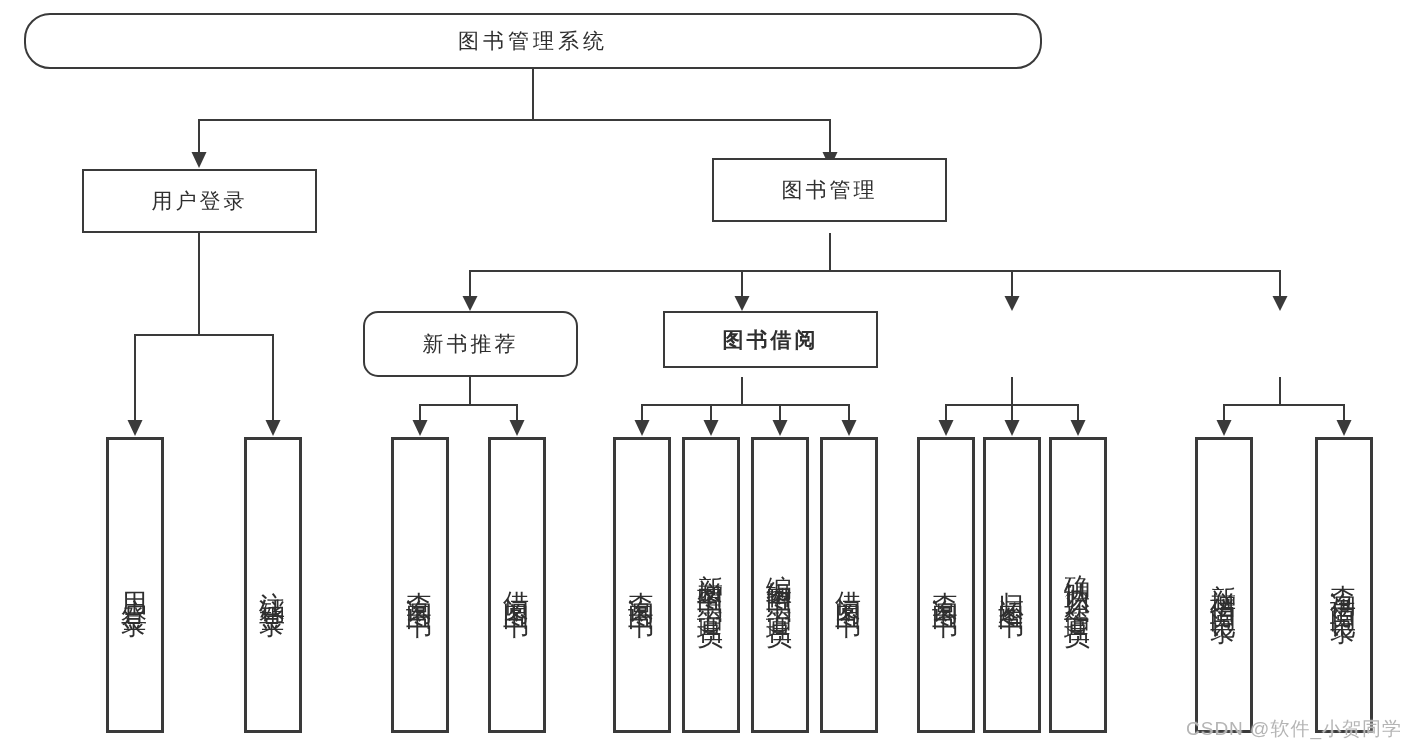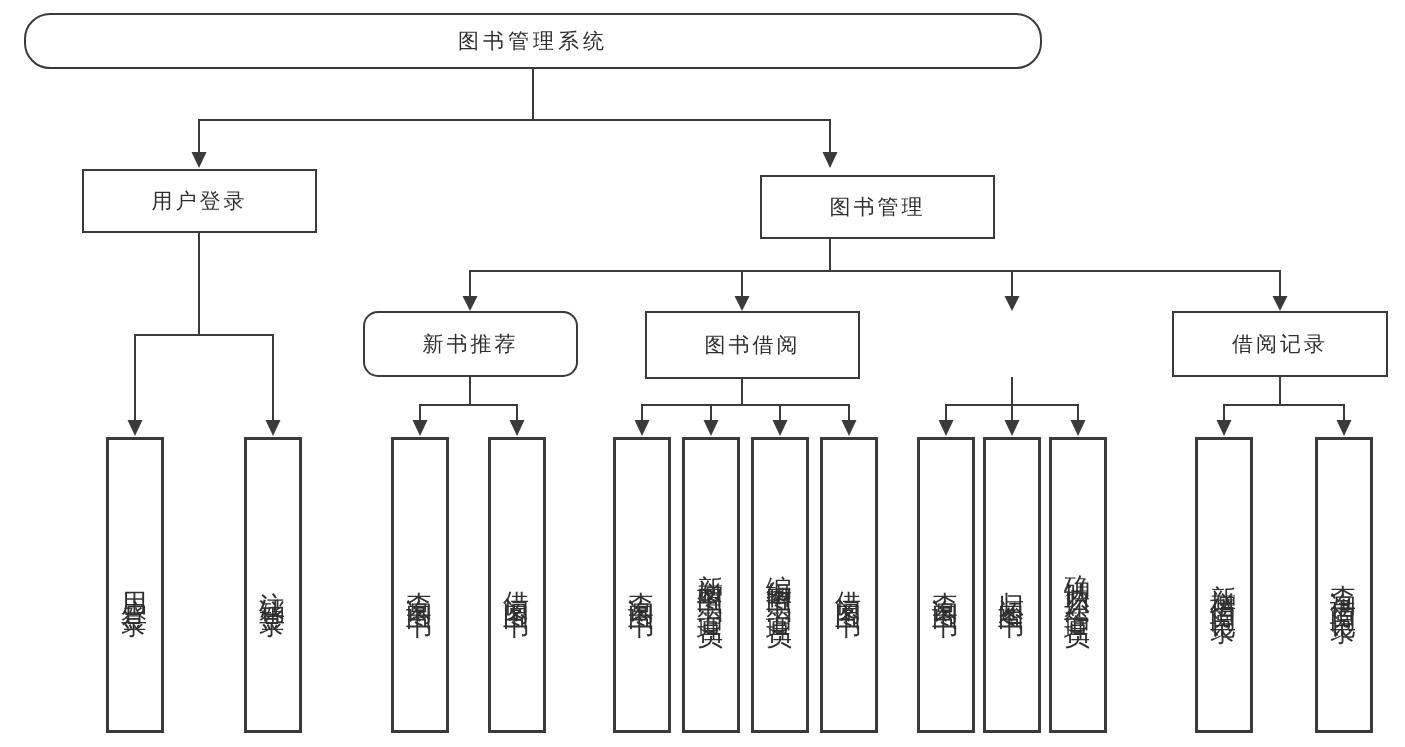--- a/index.html
+++ b/index.html
@@ -137,32 +137,29 @@
     </g>
   </svg>
 
   <div class="node root" style="left:24px; top:13px; width:1018px; height:56px;border-radius:26px;">
     <span class="h-label">图书管理系统</span>
   </div>
 
   <div class="node" style="left:82px; top:169px; width:235px; height:64px;">
     <span class="h-label">用户登录</span>
   </div>
-  <div class="node" style="left:712px; top:175px; width:235px; height:64px;margin-left:48px;">
+  <div class="node" style="left:712px; top:158px; width:235px; height:64px;">
     <span class="h-label">图书管理</span>
   </div>
 
   <div class="node" style="left:363px; top:311px; width:215px; height:66px;border-radius:15px;">
     <span class="h-label">新书推荐</span>
   </div>
-  <div class="node" style="left:645px; top:311px; width:215px; height:68px;">
+  <div class="node" style="left:663px; top:311px; width:215px; height:57px;font-weight:bold;">
     <span class="h-label">图书借阅</span>
-  </div>
-  <div class="node" style="left:1172px; top:311px; width:216px; height:66px;">
-    <span class="h-label">借阅记录</span>
   </div>
 
   <div class="node leaf" style="left:106px; top:437px; width:58px; height:296px;">
     <span class="v-label">用户登录</span>
   </div>
   <div class="node leaf" style="left:244px; top:437px; width:58px; height:296px;">
     <span class="v-label">注销登录</span>
   </div>
 
   <div class="node leaf" style="left:391px; top:437px; width:58px; height:296px;">
@@ -195,14 +192,15 @@
     <span class="v-label">确认归还（管理员）</span>
   </div>
 
   <div class="node leaf" style="left:1195px; top:437px; width:58px; height:296px;">
     <span class="v-label">新增借阅记录</span>
   </div>
   <div class="node leaf" style="left:1315px; top:437px; width:58px; height:296px;">
     <span class="v-label">查询借阅记录</span>
   </div>
 
+  <div class="watermark">CSDN @软件_小贺同学</div>
 
 </div>
 
 </body></html>

